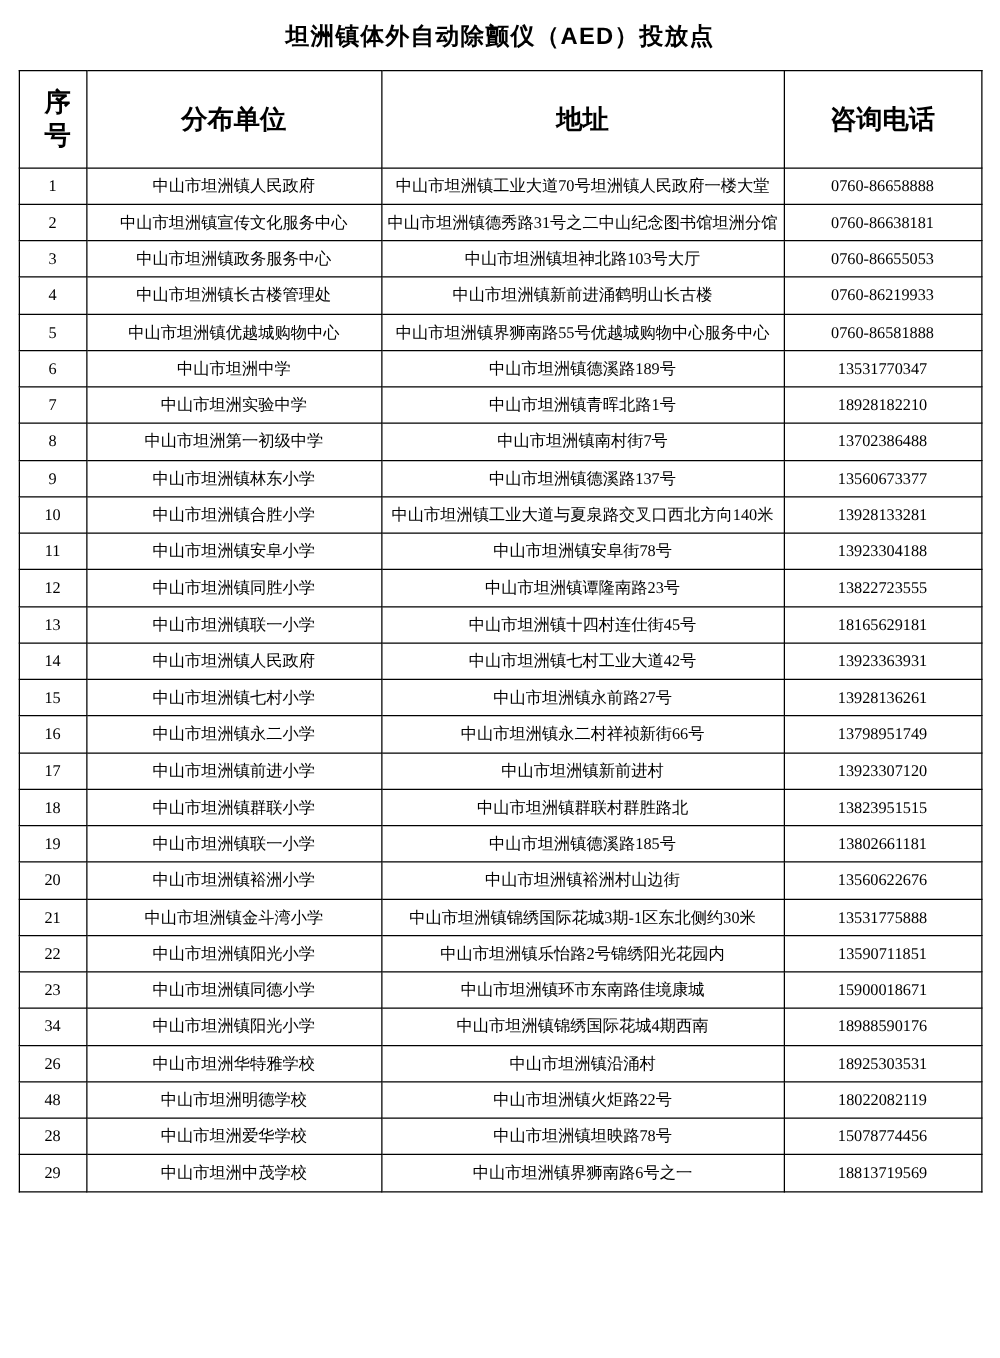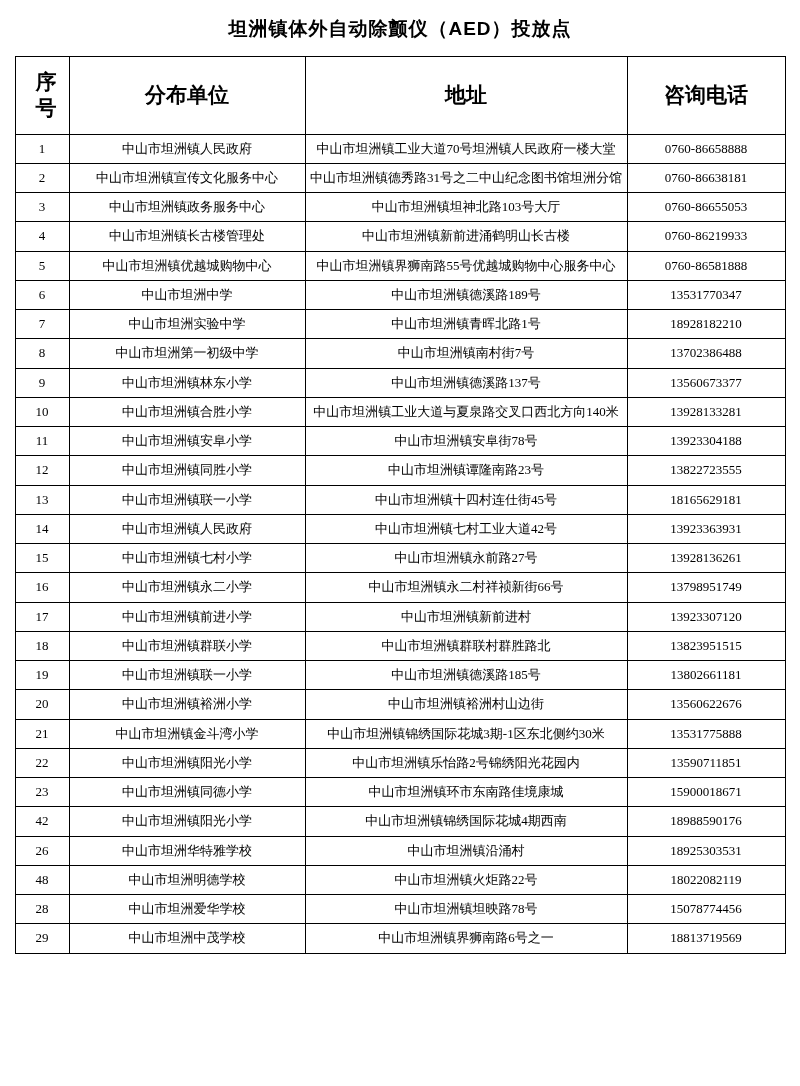--- a/index.html
+++ b/index.html
@@ -209,21 +209,21 @@
           <td class="addr">中山市坦洲镇乐怡路2号锦绣阳光花园内</td>
           <td class="tel">13590711851</td>
         </tr>
         <tr>
           <td class="idx">23</td>
           <td class="unit">中山市坦洲镇同德小学</td>
           <td class="addr">中山市坦洲镇环市东南路佳境康城</td>
           <td class="tel">15900018671</td>
         </tr>
         <tr>
-          <td class="idx">42</td>
+          <td class="idx">34</td>
           <td class="unit">中山市坦洲镇阳光小学</td>
           <td class="addr">中山市坦洲镇锦绣国际花城4期西南</td>
           <td class="tel">18988590176</td>
         </tr>
         <tr>
           <td class="idx">26</td>
           <td class="unit">中山市坦洲华特雅学校</td>
           <td class="addr">中山市坦洲镇沿涌村</td>
           <td class="tel">18925303531</td>
         </tr>

